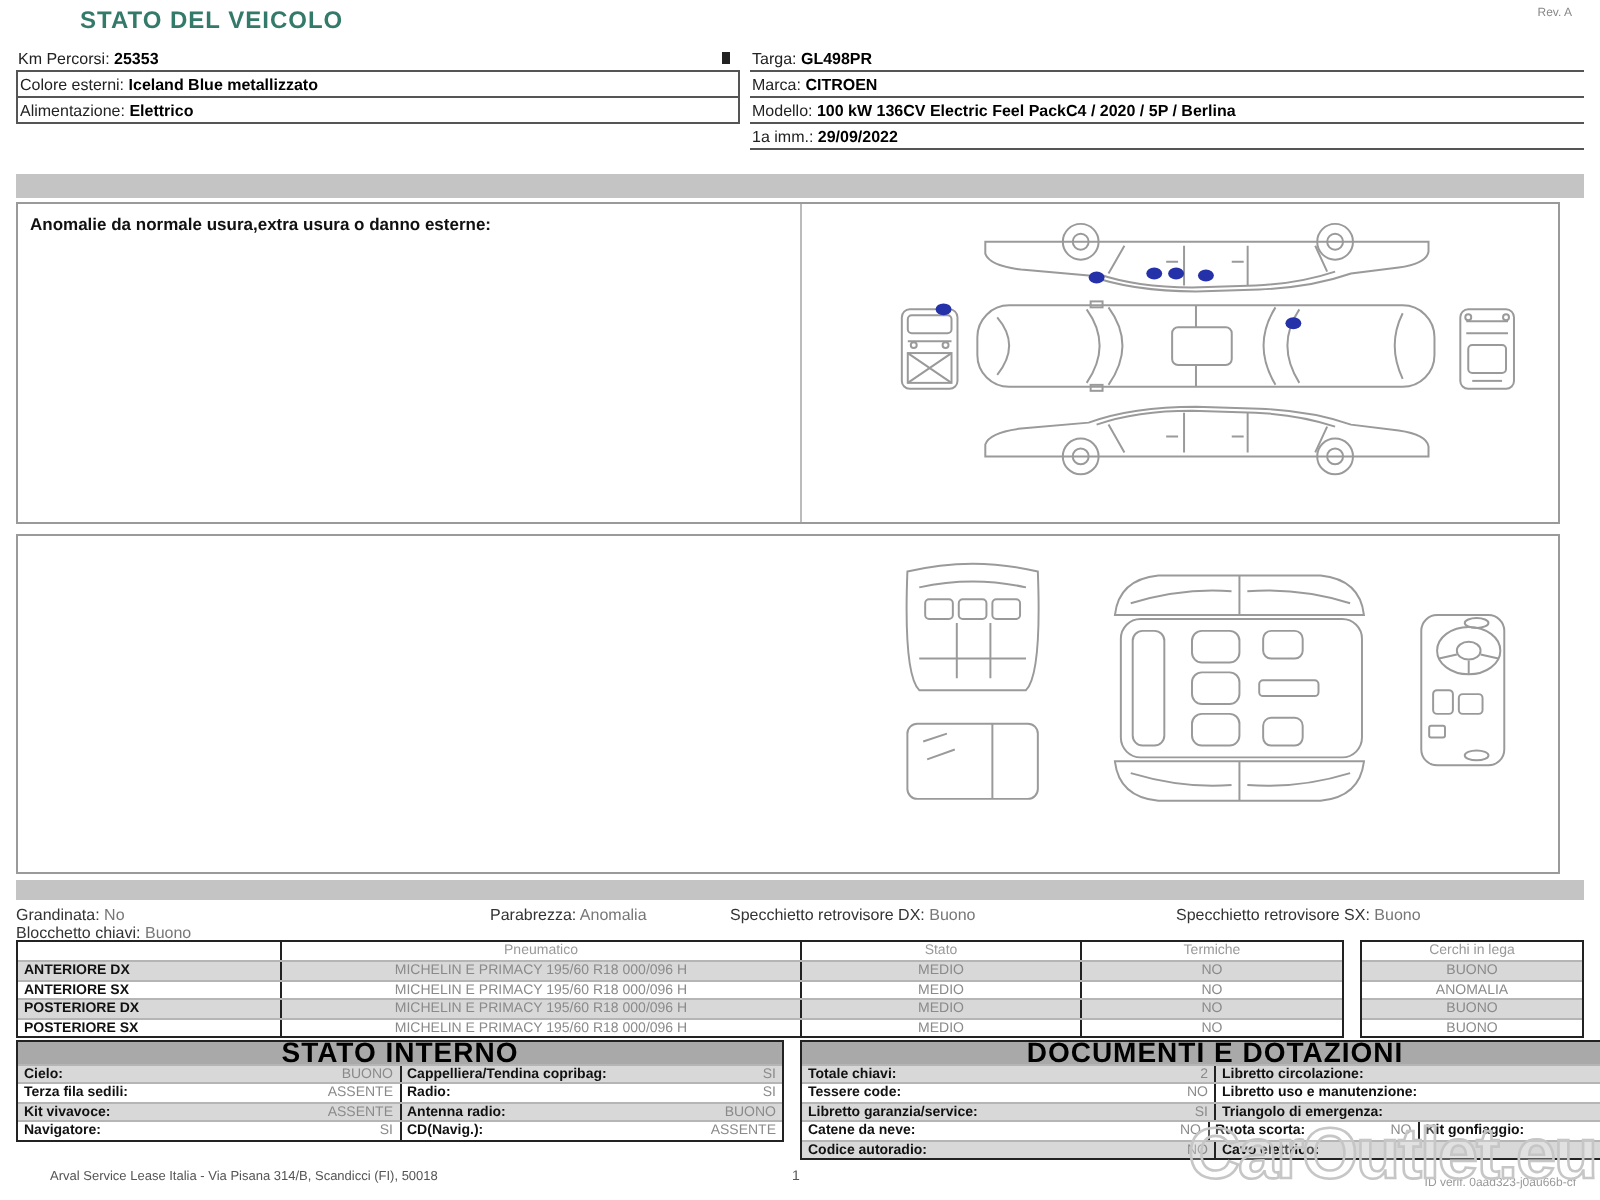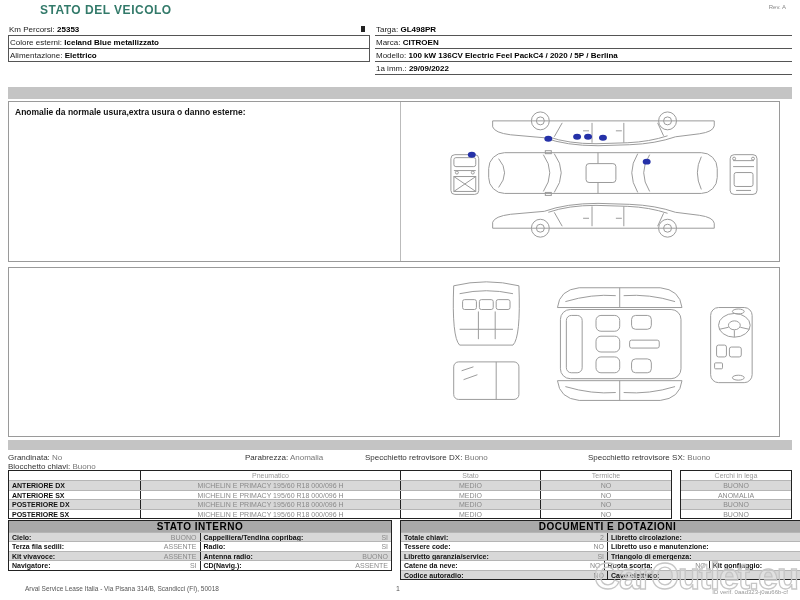--- a/index.html
+++ b/index.html
@@ -50,21 +50,21 @@
 
   .cerchi { position:absolute; left:680px; top:470px; width:112px; border:1px solid #222; font-size:7px; }
   .crow { height:9.4px; line-height:9.4px; text-align:center; color:#8a8a8a; border-top:1px solid #b5b5b5; overflow:hidden; }
   .crow:first-child { border-top:none; color:#999; }
   .crow:nth-child(2), .crow:nth-child(4) { background:#d8d8d8; }
 
   
   .btable { position:absolute; top:520px; border:1px solid #222; font-size:7px; }
   .btable.si { left:8px; width:384px; }
   .btable.doc { left:400px; width:415px; }
-  .bhead { height:11px; line-height:11px; background:#a9a9a9; color:#000; font-weight:bold; font-size:10px; text-align:center; letter-spacing:.5px; }
+  .bhead { height:11px; line-height:11px; background:#a9a9a9; color:#000; font-weight:bold; font-size:14px; text-align:center; letter-spacing:.5px; }
   .brow { display:flex; height:9.4px; line-height:9.4px; border-top:1px solid #b5b5b5; }
   .brow:nth-child(even) { background:#d8d8d8; }
   .bcell { flex:1; display:flex; justify-content:space-between; padding:0 3px; border-left:1px solid #222; overflow:hidden; white-space:nowrap; }
   .bcell:first-child { border-left:none; }
   .bcell .bl { font-weight:bold; color:#111; }
   .bcell .bv { color:#8a8a8a; }
   .bcell.half { flex:.5; }
 
   .footer-company { position:absolute; left:25px; top:585px; font-size:6.5px; color:#555; }
   .footer-page { position:absolute; left:396px; top:585px; font-size:7px; color:#555; }

